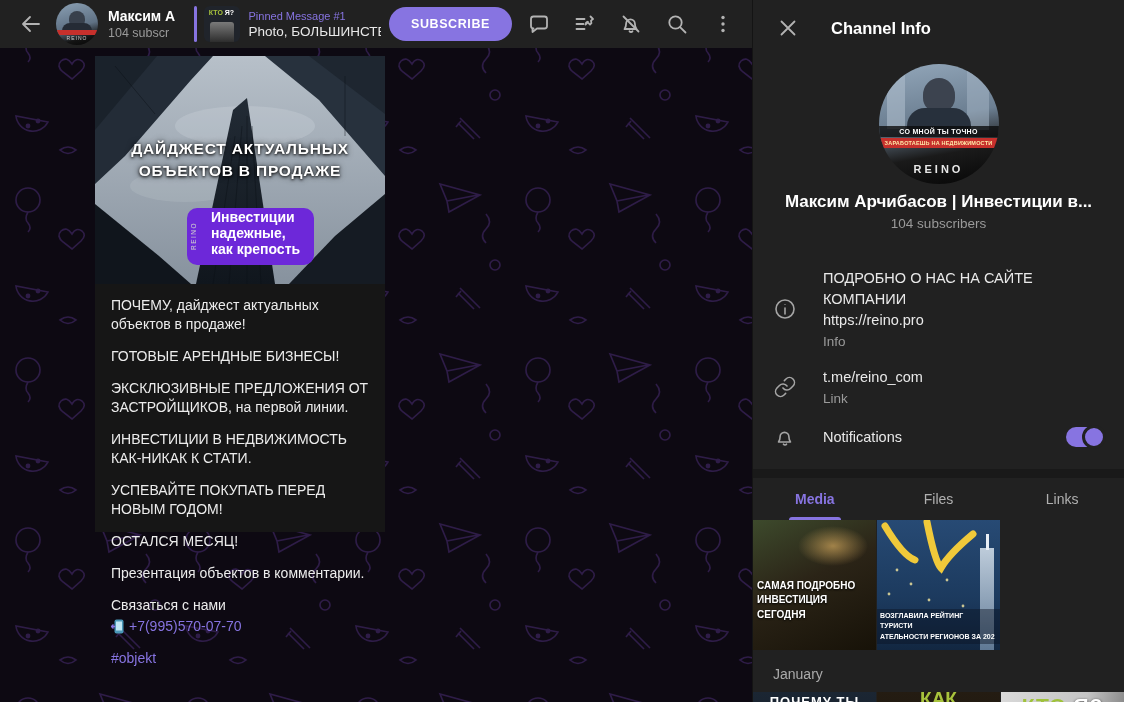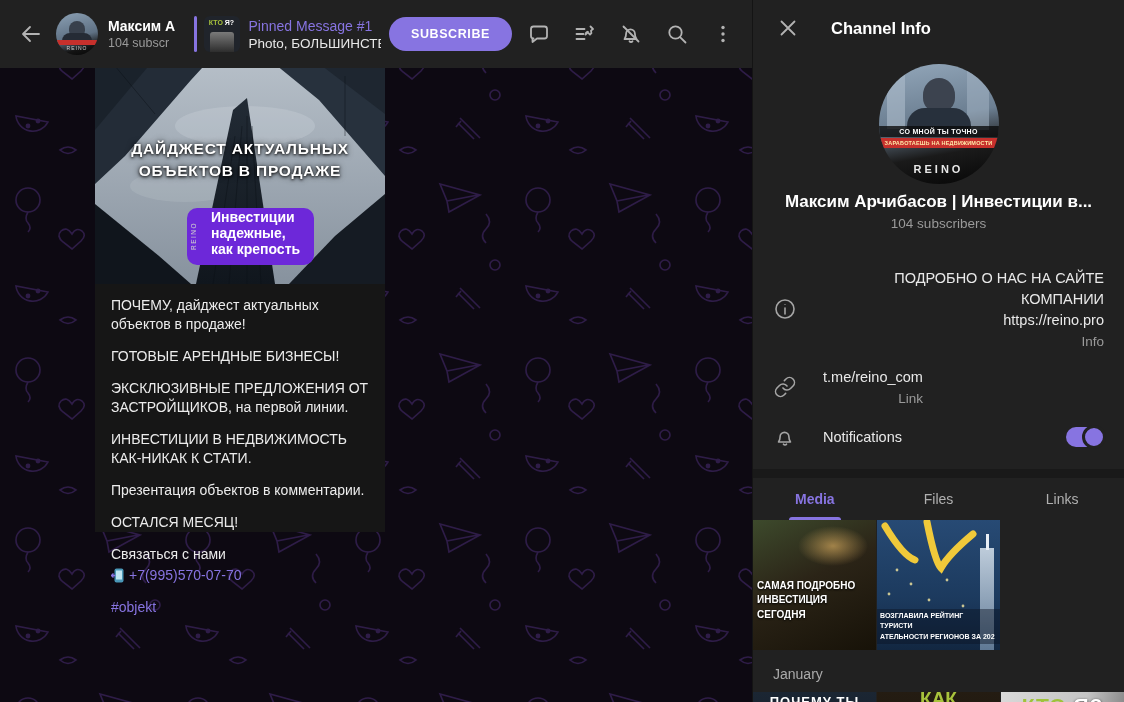--- a/index.html
+++ b/index.html
@@ -4,21 +4,21 @@
 <style>
   * { box-sizing: border-box; margin: 0; padding: 0; }
   html,body { width:1124px; height:702px; overflow:hidden; background:#212121;
     font-family:"Liberation Sans","DejaVu Sans",sans-serif; }
   .app { display:flex; width:1124px; height:702px; }
 
   
   .chat-pane { position:relative; width:752px; height:702px; overflow:hidden; background:#0d0912; }
   .chat-bg { position:absolute; left:0; top:0; }
 
-  .chat-header { position:absolute; left:0; top:0; width:752px; height:68px; background:#212121;
+  .chat-header { position:absolute; left:0; top:0; width:752px; height:48px; background:#212121;
     display:flex; align-items:center; padding:0 12px 0 14px; z-index:5; }
   .icon-btn { background:none; border:none; cursor:pointer; display:flex; align-items:center;
     justify-content:center; width:34px; height:34px; flex:0 0 auto; }
   .icon-btn svg { stroke:#b3b3b3; fill:none; stroke-width:1.8; stroke-linecap:round; stroke-linejoin:round; }
   .avatar-sm { width:42px; height:42px; border-radius:50%; overflow:hidden; position:relative;
     flex:0 0 auto; margin:0 10px 0 8px; background:linear-gradient(165deg,#8ba0b4 0%,#5f7184 55%,#141414 80%,#050505 100%); }
   .avatar-sm .fig { position:absolute; left:13px; top:8px; width:16px; height:16px; border-radius:50% 50% 40% 40%; background:#38404c; }
   .avatar-sm .shoulders { position:absolute; left:6px; top:20px; width:30px; height:12px; border-radius:8px 8px 0 0; background:#252b35; }
   .avatar-sm .redline { position:absolute; left:0; top:27px; width:100%; height:5px; background:#c6302c; }
   .avatar-sm .brandline { position:absolute; left:0; bottom:4px; width:100%; text-align:center;
@@ -29,21 +29,21 @@
   .pinned { display:flex; align-items:center; flex:1 1 auto; overflow:hidden; margin:0 8px 0 4px; cursor:pointer; }
   .pinned-bar { width:2.5px; height:36px; border-radius:2px; background:#8774e1; flex:0 0 auto; }
   .pinned-thumb { width:36px; height:36px; border-radius:6px; overflow:hidden; background:#20242b;
     margin:0 9px 0 7px; flex:0 0 auto; position:relative; }
   .pinned-thumb .t { position:absolute; top:3px; left:0; width:100%; text-align:center;
     font-size:7px; font-weight:800; white-space:nowrap; }
   .pinned-thumb .g { color:#a8c33c; } .pinned-thumb .w { color:#fff; }
   .pinned-thumb .ph { position:absolute; bottom:0; left:6px; width:24px; height:20px;
     background:linear-gradient(180deg,#7a7a7a,#2d2d2d); border-radius:3px 3px 0 0; }
   .pinned-texts { overflow:hidden; white-space:nowrap; }
-  .pinned-title { color:#8774e1; font-size:14px; font-weight:500; }
+  .pinned-title { color:#8774e1; font-size:11px; font-weight:500; }
   .pinned-preview { color:#e8e8e8; font-size:13.5px; margin-top:2px; }
   .subscribe { background:#8774e1; color:#fff; border:none; border-radius:17px; height:34px;
     padding:0 22px; font-size:12.5px; font-weight:700; letter-spacing:.6px; cursor:pointer;
     flex:0 0 auto; margin-right:10px; font-family:inherit; }
   .hdr-icons { display:flex; align-items:center; gap:12px; flex:0 0 auto; }
 
   
   .bubble { position:absolute; left:95px; top:56px; width:290px; height:476px; background:#161616; z-index:2; }
   .photo { position:relative; width:290px; height:228px; overflow:hidden; cursor:pointer; }
   .photo-title { position:absolute; left:0; top:82px; width:100%; text-align:center; color:#fff;
@@ -73,21 +73,21 @@
     color:#fff; font-size:7px; font-weight:800; padding:2px 0; letter-spacing:.3px; }
   .avatar-lg .cap2 { position:absolute; left:0; top:74px; width:100%; text-align:center; background:#c6302c;
     color:#ffe9a8; font-size:5.5px; font-weight:800; padding:2px 0; letter-spacing:.2px; }
   .avatar-lg .brand { position:absolute; left:0; bottom:9px; width:100%; text-align:center; color:#e8e8e8;
     font-size:11px; font-weight:600; letter-spacing:3px; }
   .ch-name { margin-top:8px; text-align:center; color:#fff; font-size:17px; font-weight:600; padding:0 22px;
     white-space:nowrap; overflow:hidden; }
   .ch-subs { margin-top:4px; text-align:center; color:#9a9a9a; font-size:13.5px; }
 
   .info-rows { margin-top:28px; }
-  .info-row { display:flex; align-items:center; padding:9px 20px; cursor:pointer;text-align:right; }
+  .info-row { display:flex; align-items:center; padding:9px 20px; cursor:pointer; }
   .info-row .ricon { width:24px; flex:0 0 auto; margin-right:26px; display:flex; align-items:center; justify-content:center; }
   .info-row svg { stroke:#a5a5a5; fill:none; stroke-width:1.6; stroke-linecap:round; stroke-linejoin:round; }
   .rtext { overflow:hidden; }
   .rvalue { color:#e9e9e9; font-size:14.5px; line-height:1.45; }
   .rlabel { color:#9a9a9a; font-size:13.5px; margin-top:3px; }
   .toggle { margin-left:auto; position:relative; width:38px; height:20px; border-radius:10px; background:#8774e1; cursor:pointer; flex:0 0 auto; }
   .toggle .knob { position:absolute; right:-2px; top:-2px; width:24px; height:24px; border-radius:50%;
     background:#8774e1; border:3px solid #212121; }
 
   .divider { height:9px; background:#191919; margin-top:10px; }
@@ -188,22 +188,23 @@
           <div class="bl">Инвестиции</div>
           <div class="bl">надежные,</div>
           <div class="bl">как крепость</div>
         </div>
       </div>
       <div class="msg-text">
         <p>ПОЧЕМУ, дайджест актуальных объектов в продаже!</p>
         <p>ГОТОВЫЕ АРЕНДНЫЕ БИЗНЕСЫ!</p>
         <p>ЭКСКЛЮЗИВНЫЕ ПРЕДЛОЖЕНИЯ ОТ ЗАСТРОЙЩИКОВ, на первой линии.</p>
         <p>ИНВЕСТИЦИИ В НЕДВИЖИМОСТЬ КАК-НИКАК К СТАТИ.</p>
+        <p>УСПЕВАЙТЕ ПОКУПАТЬ ПЕРЕД НОВЫМ ГОДОМ!</p>
+        <p>ОСТАЛСЯ МЕСЯЦ!</p>
         <p>Презентация объектов в комментарии.</p>
-        <p>ОСТАЛСЯ МЕСЯЦ!</p>
         <p style="margin-bottom:2px">Связаться с нами</p>
         <div class="phone-line">
           <svg width="13" height="15" viewBox="0 0 13 15">
             <rect x="3.5" y="0.5" width="9" height="14" rx="2" fill="#4a98b8"></rect>
             <rect x="5" y="2.5" width="6" height="9" fill="#bfe6f2"></rect>
             <path d="M0.5 7.5 h4 M2.5 5.5 l-2 2 2 2" stroke="#8774e1" stroke-width="1.4" fill="none"></path>
           </svg>
           <span class="link">+7(995)570-07-70</span>
         </div>
         <div class="link">#objekt</div>

